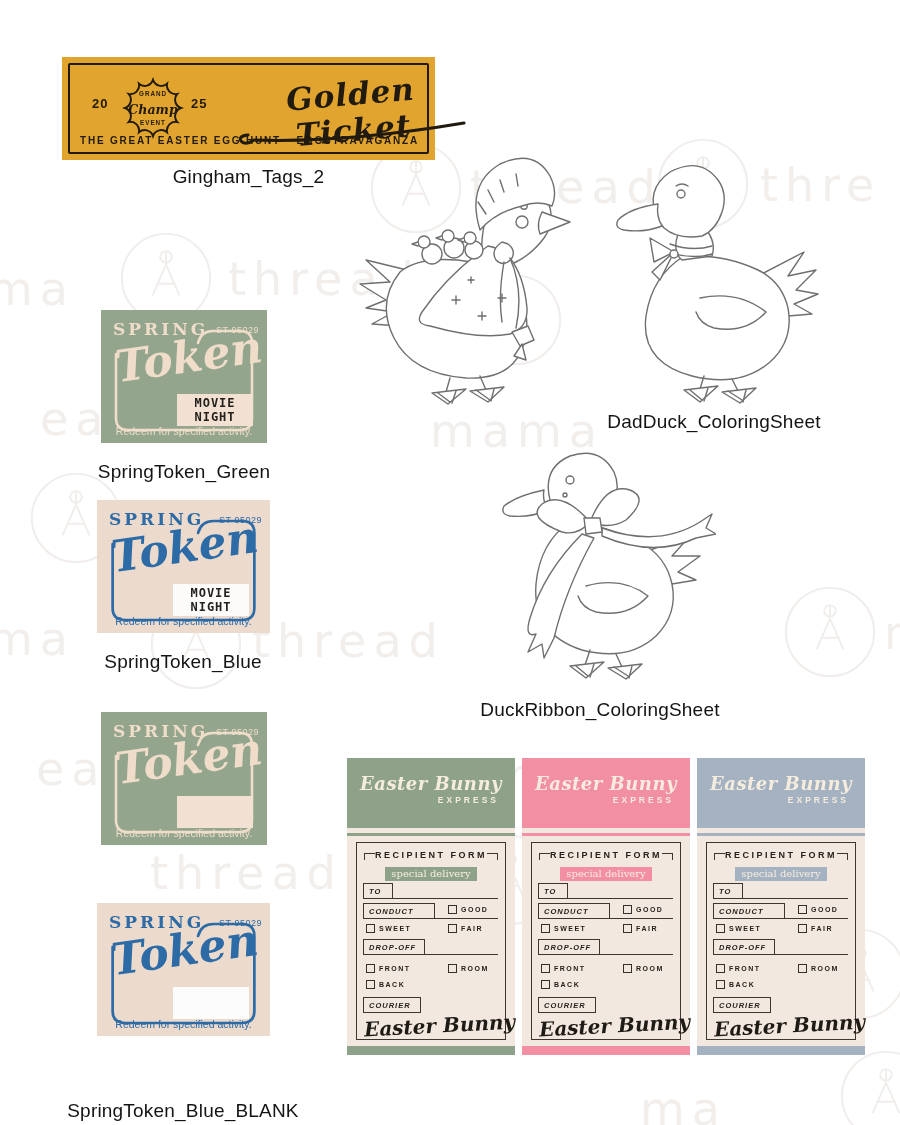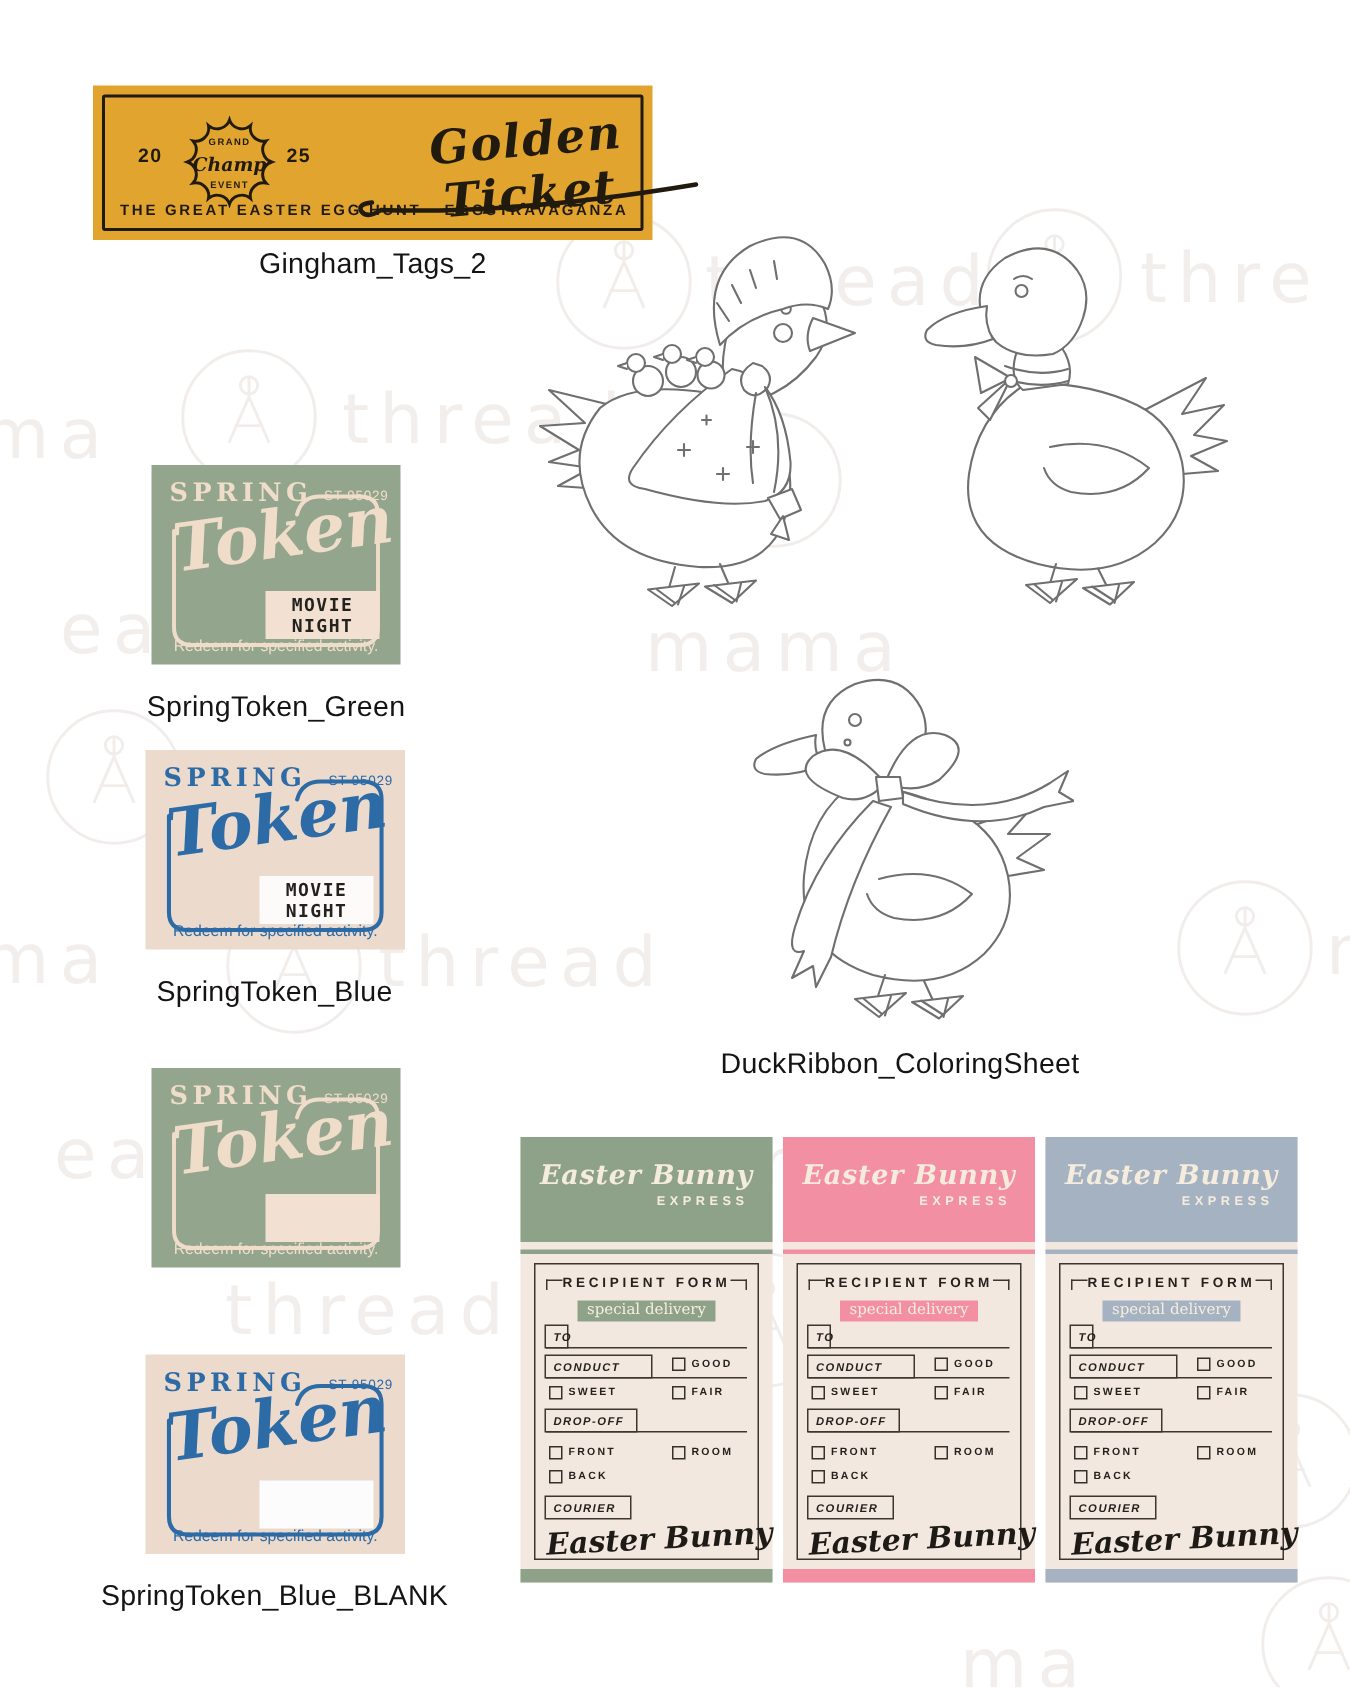--- a/index.html
+++ b/index.html
@@ -66,21 +66,21 @@
   .eb-badge-row{text-align:center;margin-top:1px;height:16px}
   .eb-badge{display:inline-block;background:var(--c);color:#f7eedf;font-family:"DejaVu Serif",serif;
             font-size:10px;padding:0 6px;line-height:14px}
   .eb-row{position:relative;height:15px;margin-top:5px}
   .eb-row.u{border-bottom:1px solid #3c362e}
   .eb-row.opts{height:12px;margin-top:4px}
   .mt8{margin-top:8px!important}.mt6{margin-top:6px!important}
   .lblbox{position:absolute;left:-1px;bottom:-1px;height:16px;border:1px solid #3c362e;
           font-style:italic;font-weight:700;font-size:7.5px;letter-spacing:1px;line-height:15px;
           padding:0 5px;color:#25211c;white-space:nowrap}
-  .w-to{width:16px}.w-conduct{width:72px}.w-drop{width:62px}.w-courier{width:58px}
+  .w-to{width:30px}.w-conduct{width:72px}.w-drop{width:62px}.w-courier{width:58px}
   .cbitem{position:absolute;top:1px;display:flex;align-items:center;gap:4px}
   .pos-l{left:2px}.pos-r{left:84px}
   .cb{width:9px;height:9px;border:1.2px solid #35302a;background:var(--body);flex:0 0 auto}
   .cbl{font-size:7px;font-weight:700;letter-spacing:1.5px;color:#25211c}
   .eb-sig{margin-top:2px;text-align:center;font-family:"DejaVu Serif",serif;font-style:italic;
           font-weight:700;font-size:20px;color:#1e1b17;transform:rotate(-3deg);white-space:nowrap}
   .eb-foot{position:absolute;bottom:0;left:0;right:0;height:9px;background:var(--c)}
 </style>
 </head>
 <body>
@@ -244,21 +244,21 @@
     <svg class="t-border" viewBox="0 0 166 133" preserveAspectRatio="none">
       <path d="M97 33 Q100 21 112 21 L139 21 Q151 21 151 33 L151 108 Q151 120 139 120 L27 120 Q15 120 15 108 L15 44" fill="none" stroke="currentColor" stroke-width="2.6" stroke-linecap="round"></path>
     </svg>
     <div class="t-script">Token</div>
     <div class="t-box">
       <div></div>
       <div></div>
     </div>
     <div class="t-redeem">Redeem for specified activity.</div>
   </div>
-  <div class="item-label" style="left:20px;top:1054px;width:326px">SpringToken_Blue_BLANK</div>
+  <div class="item-label" style="left:20px;top:1100px;width:326px">SpringToken_Blue_BLANK</div>
 
   <div class="duck" style="left:352px;top:150px;width:220px;height:258px">
     <svg viewBox="0 0 220 258">
       <g fill="none" stroke="#6f6f6f" stroke-width="1.4" stroke-linejoin="round" stroke-linecap="round">
         <path fill="#fff" d="M55 120 L14 110 L38 132 L8 134 L34 150 L14 158 L42 162 L20 174 L48 176 Q40 186 52 190 L70 150 Z"></path>
         <path fill="#fff" d="M120 112 Q70 104 48 122 Q24 152 42 188 Q60 224 114 228 Q160 230 171 196 Q181 166 165 143 Q148 121 120 112 Z"></path>
         <path d="M98 228 L94 242 M128 226 L134 240"></path>
         <path fill="#fff" d="M80 243 L114 239 L96 254 Z M118 241 L152 237 L136 252 Z"></path>
         <path d="M86 243 L98 252 M104 241 L100 253 M124 240 L138 250 M142 239 L139 251"></path>
         <path fill="#fff" d="M132 118 Q126 90 136 62 Q146 34 170 34 Q192 36 198 58 Q202 74 192 88 Q180 104 164 112 Q148 120 132 118 Z"></path>
@@ -300,20 +300,21 @@
         <path fill="#fff" d="M50 72 Q36 42 62 24 Q92 8 110 32 Q120 46 114 64 Q108 82 94 88 Q70 92 56 80 Z"></path>
         <path fill="#fff" d="M50 56 Q22 60 10 72 Q6 80 16 82 Q36 85 54 78 Q48 68 50 56 Z"></path>
         <circle cx="73" cy="46" r="4"></circle>
           <path d="M68 38 Q74 34 80 38"></path>
         <path d="M62 96 Q84 104 104 98 M60 104 Q84 112 104 106"></path>
         <path fill="#fff" d="M66 104 L42 90 L46 114 Z M66 104 L44 124 L52 132 Z"></path>
         <circle cx="66" cy="106" r="4" fill="#fff"></circle>
       </g>
     </svg>
   </div>
+  <div class="item-label" style="left:598px;top:411px;width:232px">DadDuck_ColoringSheet</div>
 
   <div class="duck" style="left:478px;top:438px;width:238px;height:250px">
     <svg viewBox="0 0 238 250">
       <g fill="none" stroke="#6f6f6f" stroke-width="1.4" stroke-linejoin="round" stroke-linecap="round">
         <path fill="#fff" d="M172 112 L212 98 L194 118 L222 118 L200 134 L218 142 L194 146 Z"></path>
         <path fill="#fff" d="M92 84 Q62 104 58 146 Q54 196 104 212 Q150 224 178 198 Q200 176 194 146 Q188 118 162 104 Q130 88 92 84 Z"></path>
         <path d="M108 148 Q144 138 170 158 Q150 180 118 174 Q104 170 100 158"></path>
         <path d="M112 212 L107 227 M138 216 L144 229"></path>
         <path fill="#fff" d="M92 228 L126 224 L108 240 Z M130 230 L164 226 L148 241 Z"></path>
         <path d="M98 228 L110 238 M116 226 L112 239 M136 229 L150 238 M154 228 L151 240"></path>

